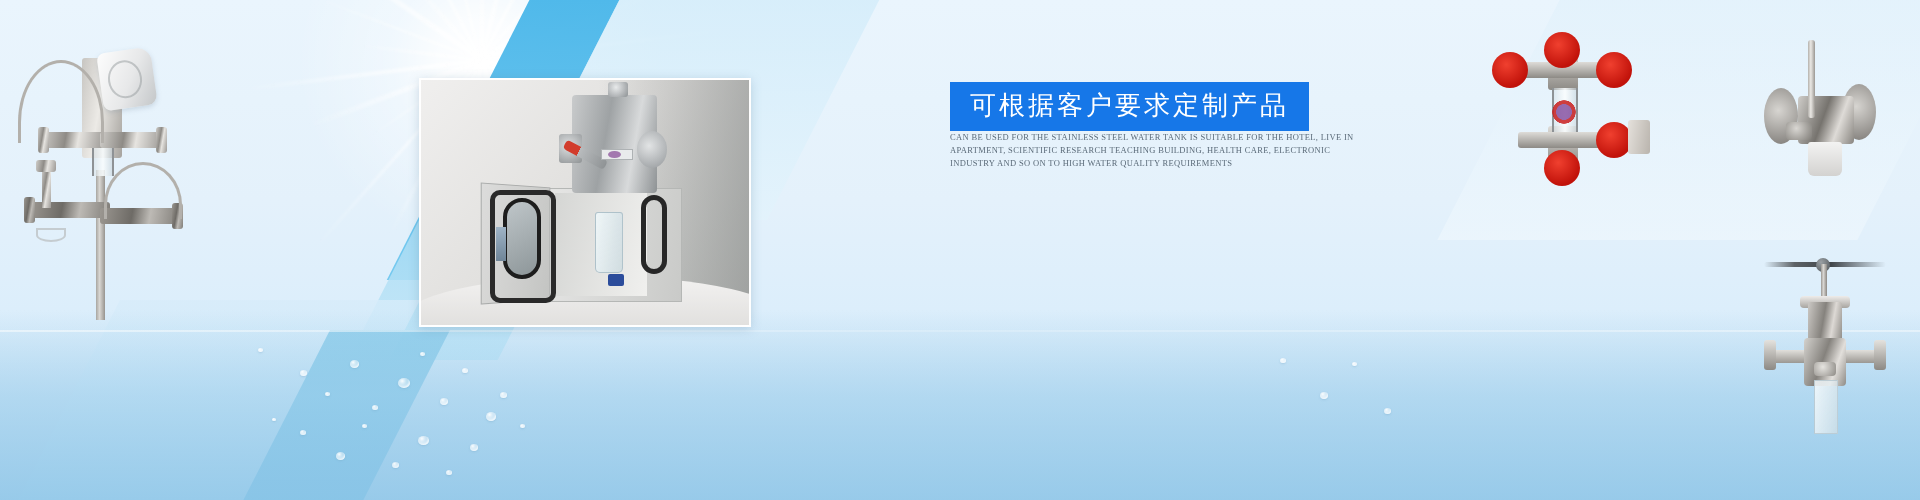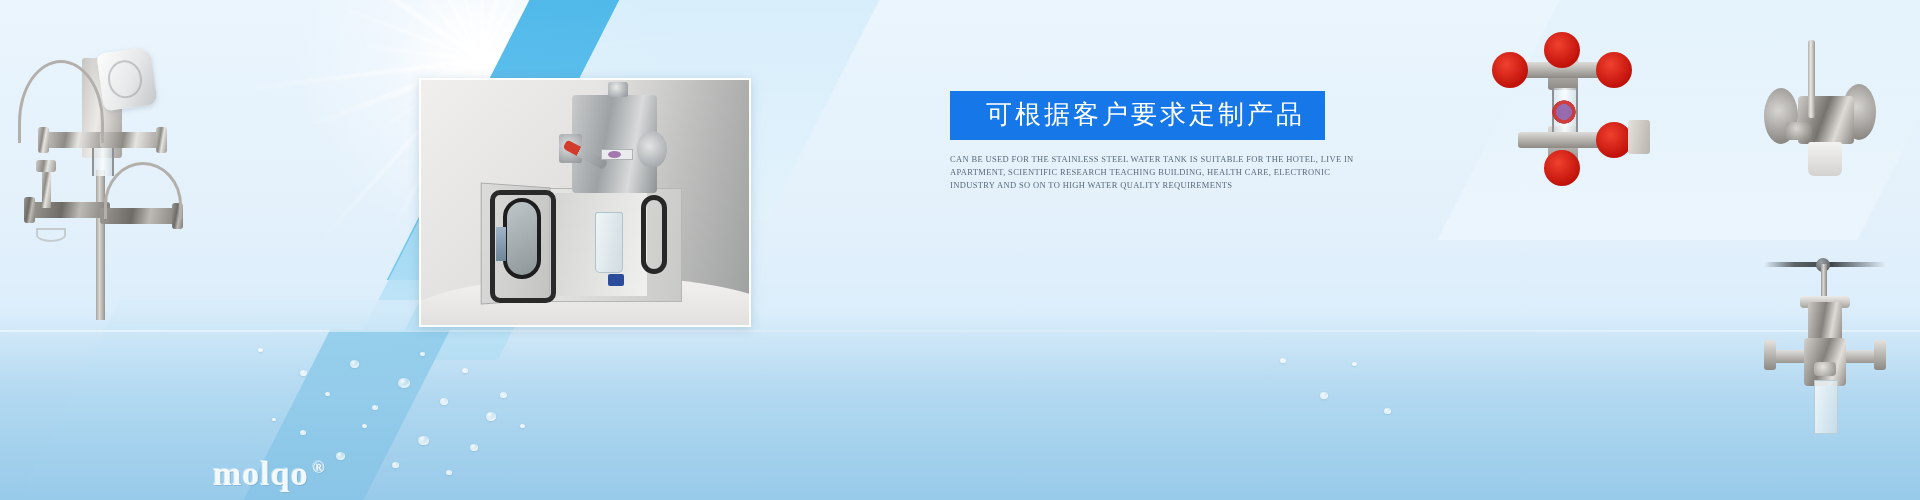--- a/index.html
+++ b/index.html
@@ -200,27 +200,27 @@
     font-weight:700;font-size:33px;letter-spacing:2px;
     padding:7px 12px 9px 12px;white-space:nowrap;
   }
   .subline{
     margin-top:13px;
     font-size:24px;letter-spacing:1px;color:#15202a;
     background:linear-gradient(180deg,rgba(255,255,255,.60),rgba(255,255,255,.18));
     display:inline-block;padding:4px 8px;white-space:nowrap;
   }
   .tagline{
-    display:inline-block;margin-top:21px;
+    display:inline-block;margin-top:12px;
     background:#1677e8;color:#ffffff;
     font-weight:400;font-size:26px;letter-spacing:3px;
-    padding:6px 20px 8px 36px;white-space:nowrap;
+    padding:6px 20px 8px 20px;white-space:nowrap;
   }
   .engtext{
-    margin-top:13px;width:408px;
+    width:408px;
     font-family:"Liberation Serif","DejaVu Serif",serif;
     font-size:8.5px;line-height:13px;letter-spacing:.35px;
     color:#5b6b79;text-transform:uppercase;
   }
 
   
   #watermark{
     position:absolute;left:213px;top:455px;
     font-family:"Liberation Serif","DejaVu Serif",serif;
     font-weight:700;font-size:34px;letter-spacing:1px;
@@ -381,17 +381,14 @@
     <div class="rv2-body"></div>
     <div style="position:absolute;left:62px;top:100px;width:22px;height:14px;border-radius:4px;background:radial-gradient(circle at 40% 35%,#e6e4e0,#8d8a85);"></div>
     <div class="rv2-jar"></div>
   </div>
 
   <div id="textblock">
     <div><span class="tagline">可根据客户要求定制产品</span></div>
     <div class="engtext">CAN BE USED FOR THE STAINLESS STEEL WATER TANK IS SUITABLE FOR THE HOTEL, LIVE IN APARTMENT, SCIENTIFIC RESEARCH TEACHING BUILDING, HEALTH CARE, ELECTRONIC INDUSTRY AND SO ON TO HIGH WATER QUALITY REQUIREMENTS</div>
   </div>
 
-  <div id="watermark">
-    <span>molqo</span><sup>®</sup>
-  </div>
 
 </div>
 
 </body></html>

